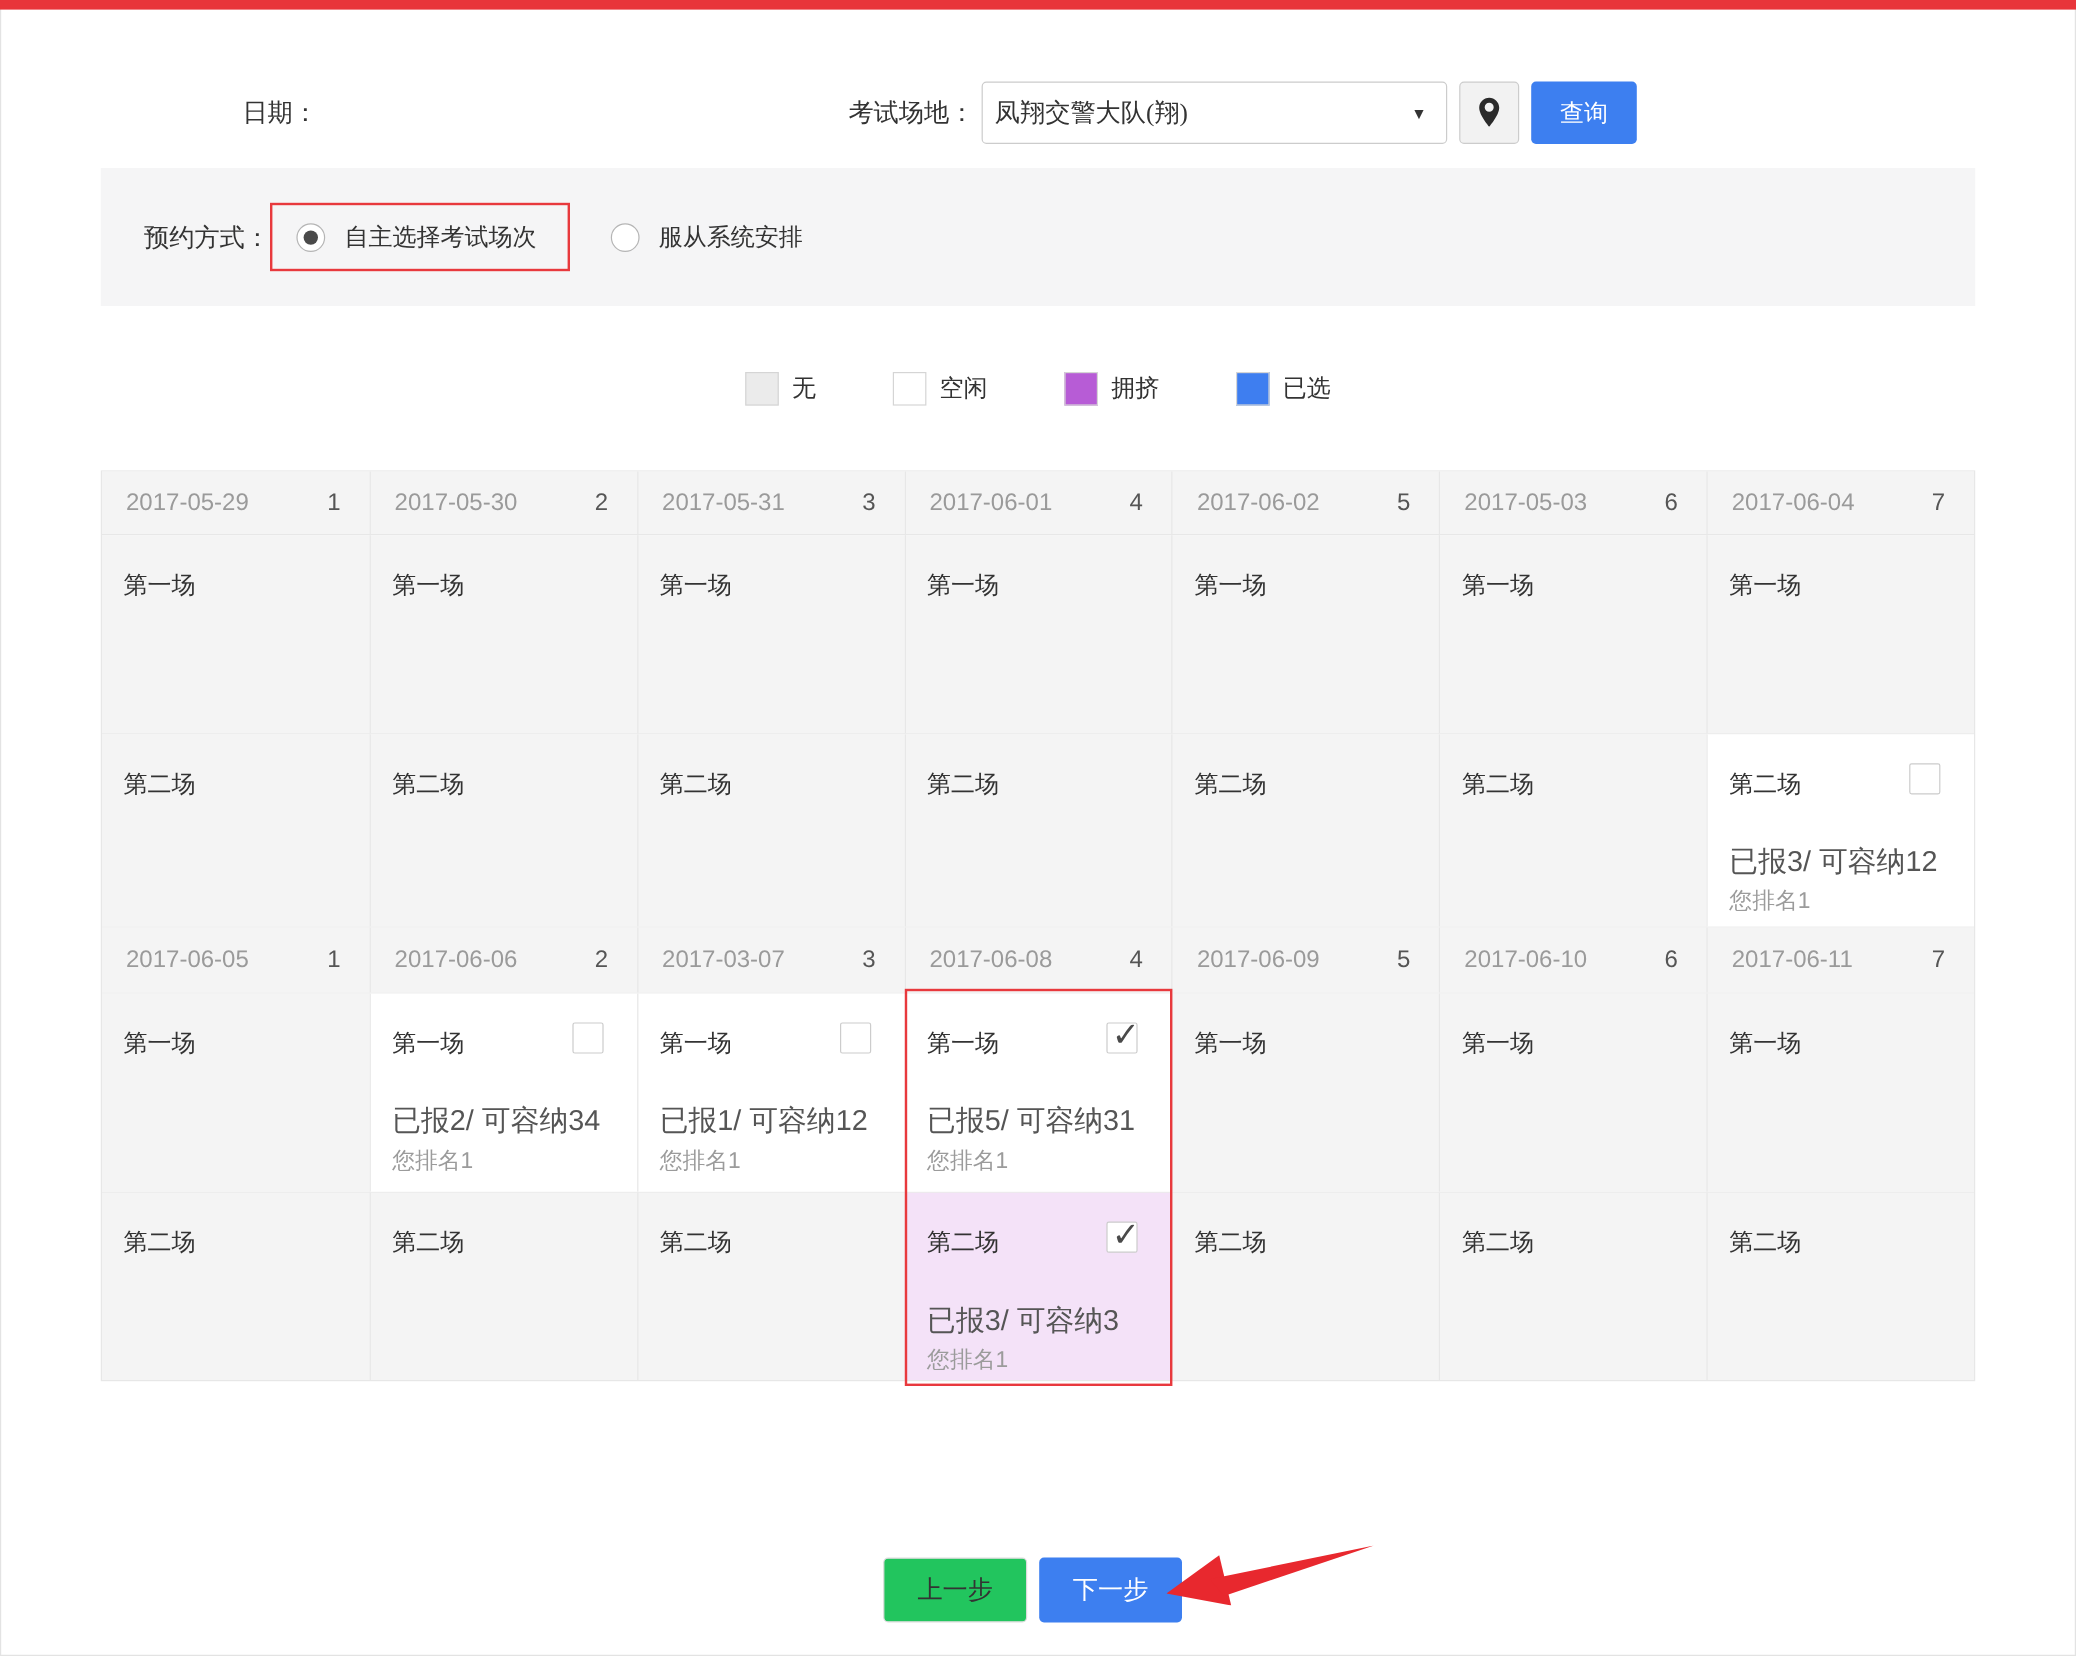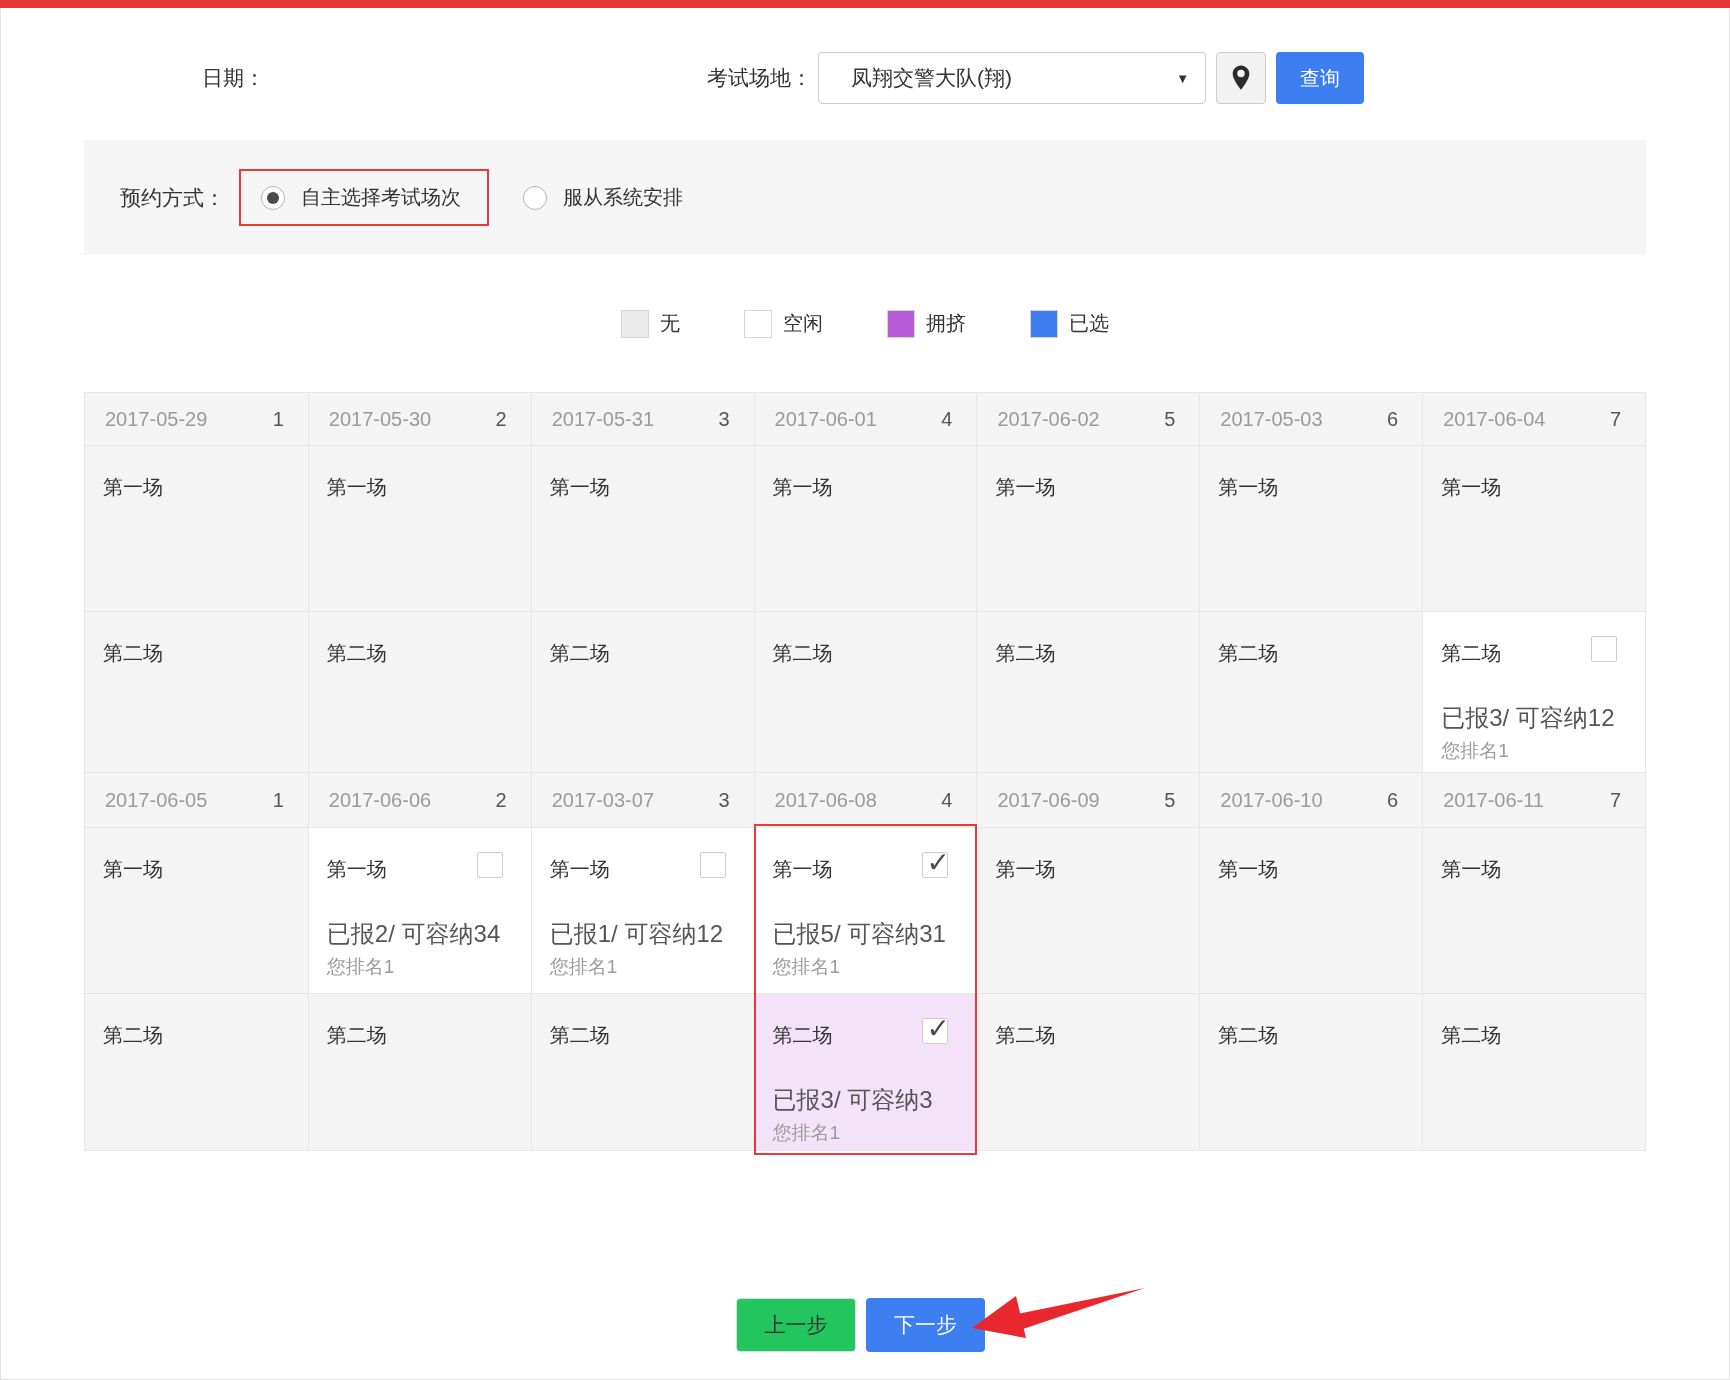--- a/index.html
+++ b/index.html
@@ -3,46 +3,46 @@
 <meta charset="utf-8">
 <style>
   * { box-sizing: border-box; margin: 0; padding: 0; }
   html,body { background:#fff; }
   body { font-family: "Liberation Sans", "DejaVu Sans", sans-serif; }
   .page { position:relative; width:1730px; height:1380px; background:#fff;
           box-shadow: inset 0 0 0 1px #e3e3e3; overflow:hidden; }
   .topbar { position:absolute; top:0; left:0; width:100%; height:8px; background:#e8353a; }
 
   
-  .toolbar { position:absolute; top:52px; left:0; width:100%; height:52px; }
+  .toolbar { position:absolute; top:68px; left:0; width:100%; height:52px;font-family:Liberation Serif, serif; }
   .tb-lbl { position:absolute; font-size:21px; color:#333; line-height:52px; }
   .lbl-date { left:150px; width:115px; text-align:right; }
   .lbl-venue { left:688px; width:124px; text-align:right; }
   .date-input { position:absolute; left:270px; width:400px; height:52px; border:1px solid #ccc;
                 border-radius:4px; background:#fff; font-size:22px; color:#333;
                 line-height:50px; padding-left:18px; }
   .venue-select { position:absolute; left:818px; width:388px; height:52px; border:1px solid #ccc;
                   border-radius:4px; background:#fff; font-size:21px; color:#333;
-                  line-height:50px; padding-left:32px; cursor:pointer; }
+                  line-height:50px; padding-left:10px; cursor:pointer; }
   .venue-select .caret { position:absolute; right:16px; top:0; font-size:13px; color:#333; line-height:52px; }
   .pin-btn { position:absolute; left:1216px; width:50px; height:52px; background:#f2f2f2;
              border:1px solid #ccc; border-radius:4px; display:flex; align-items:center;
              justify-content:center; cursor:pointer; }
   .query-btn { position:absolute; left:1276px; width:88px; height:52px; background:#3d7ff0;
                border:none; border-radius:4px; color:#fff; font-size:20px; cursor:pointer;
                font-family:inherit; }
 
   
   .container { position:absolute; top:140px; left:84px; width:1562px; }
   .notice { height:86px; background:#e0e3e9; display:flex; align-items:center;
             padding:0 30px 0 36px; font-size:20px; color:#333; }
   .booking { height:115px; background:#f5f5f6; display:flex; align-items:center; padding-left:36px; }
   .booking-lbl { font-size:21px; color:#333; }
   .opt { display:flex; align-items:center; font-size:20px; color:#333; cursor:pointer; }
-  .opt.boxed { border:2px solid #e8393d; padding:13px 26px 13px 20px; margin-left:14px; }
+  .opt.boxed { border:2px solid #e8393d; padding:13px 26px 13px 20px; }
   .opt.plain { margin-left:34px; }
   .radio { width:24px; height:24px; border-radius:50%; background:#fff; border:1px solid #b5b5b5;
            position:relative; margin-right:16px; flex:none; }
   .radio.checked::after { content:""; position:absolute; left:5px; top:5px; right:5px; bottom:5px;
                           border-radius:50%; background:#4a4a4a; }
 
   .legend { height:137px; background:#fff; display:flex; align-items:center; justify-content:center; }
   .leg { display:flex; align-items:center; font-size:20px; color:#333; margin:0 32px; }
   .sw { width:28px; height:28px; border:1px solid #d5d5d5; margin-right:11px; flex:none; }
 

